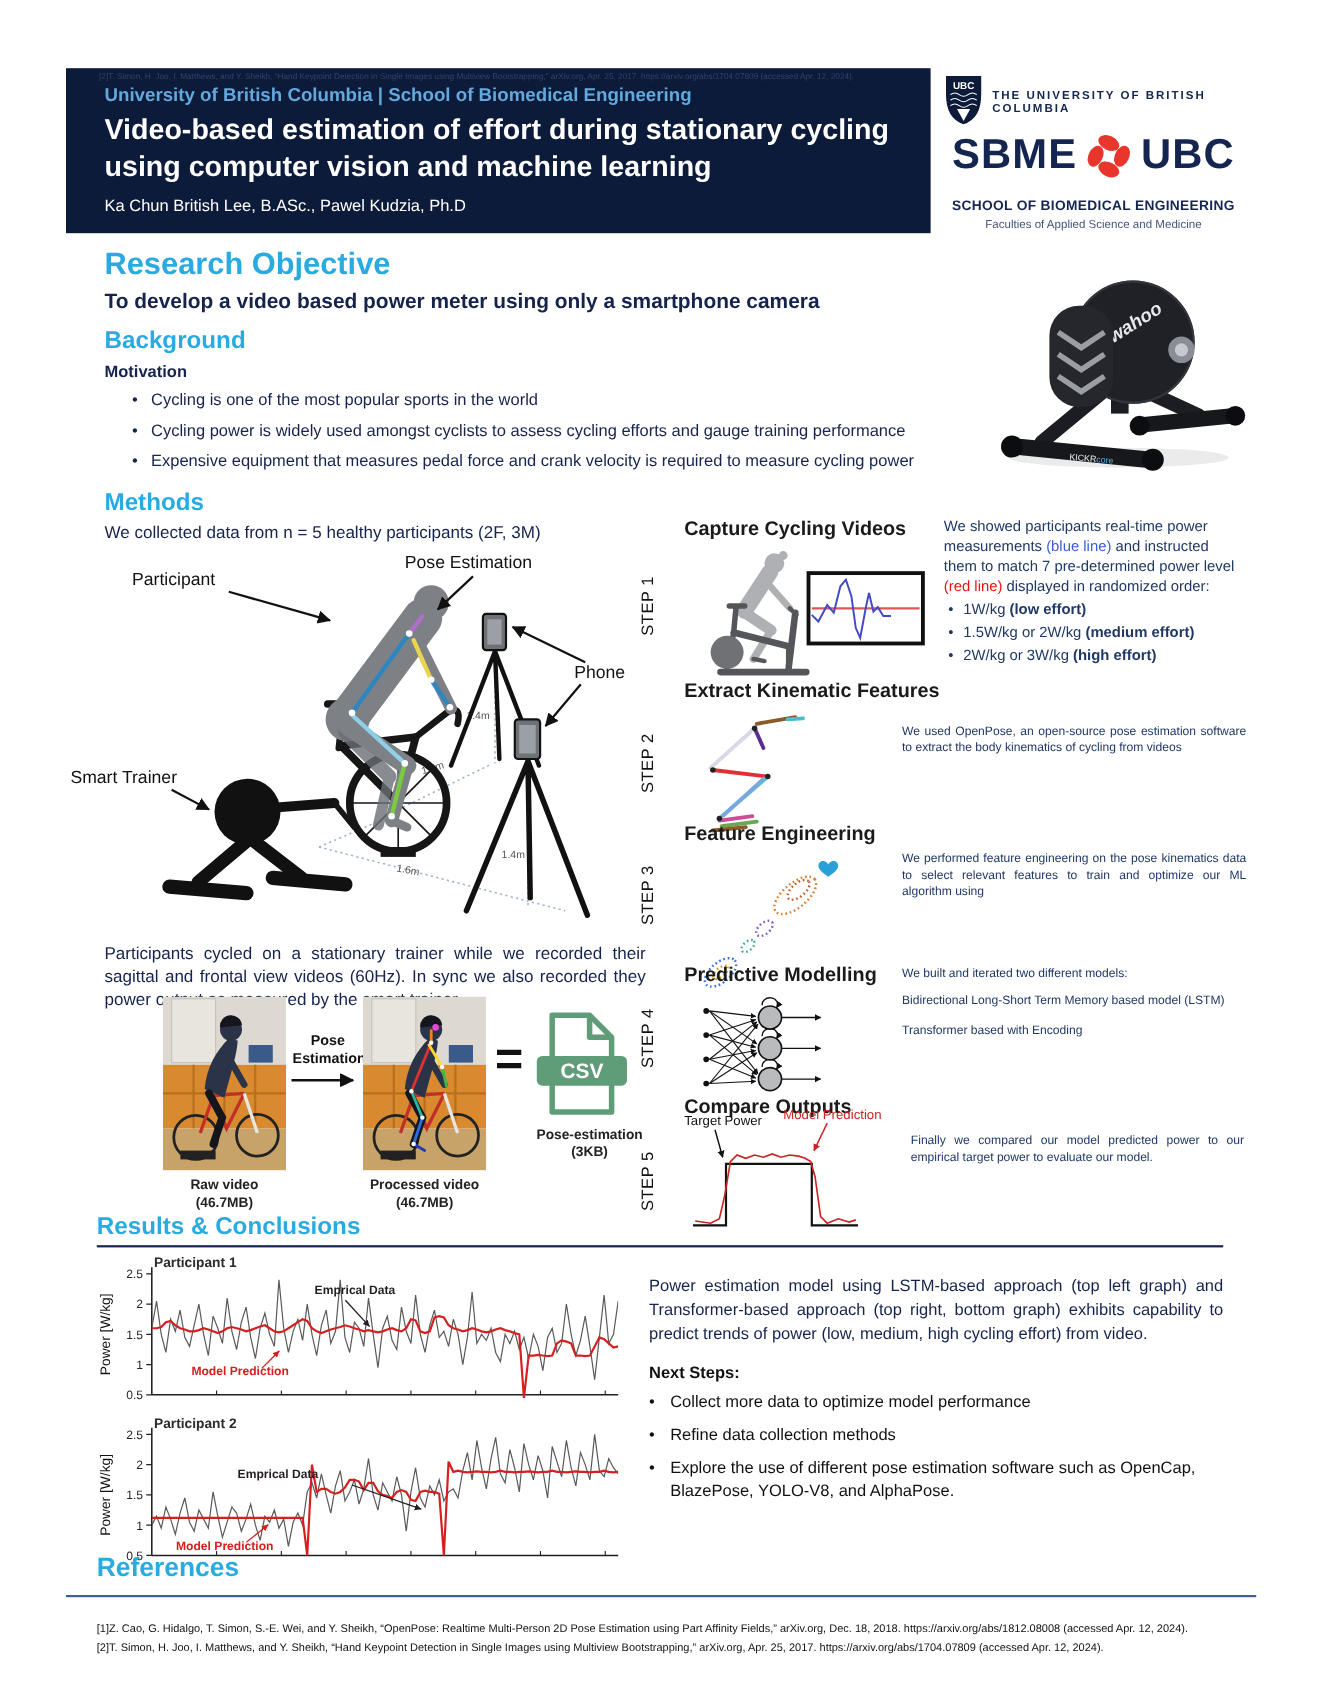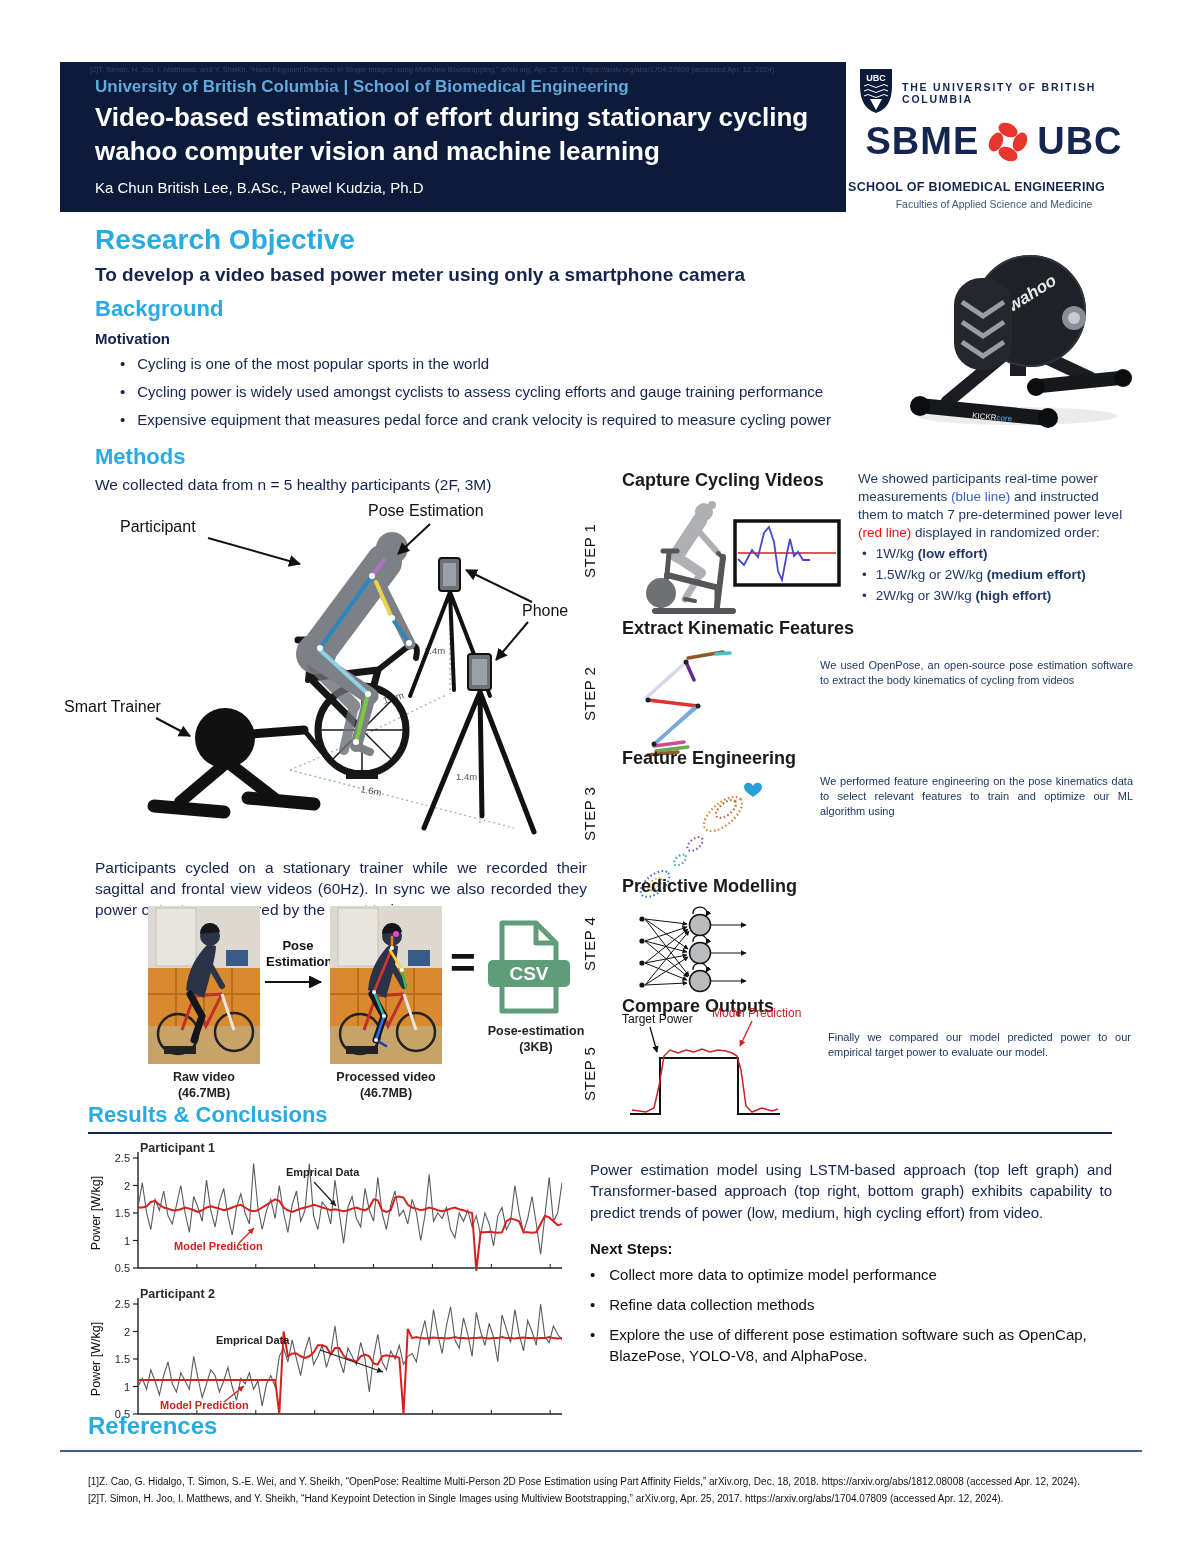--- a/index.html
+++ b/index.html
@@ -16,21 +16,21 @@
   .authors{position:absolute;left:35px;top:117px;color:#fff;font-size:15px;}
 
   
   .logo-panel{position:absolute;left:848px;top:62px;width:292px;height:150px;background:#fff;}
   .shield{position:absolute;left:10px;top:6px;}
   .wordmark{position:absolute;left:54px;top:19px;width:232px;font-size:10.5px;font-weight:bold;
     color:#14264f;letter-spacing:1.8px;}
   .sbme-row{position:absolute;left:0;top:58px;width:292px;display:flex;justify-content:center;
     align-items:center;gap:8px;}
   .sbme-word{font-size:38px;font-weight:bold;color:#14264f;letter-spacing:1px;}
-  .school{position:absolute;left:0;top:118px;width:292px;font-size:12.5px;
+  .school{position:absolute;left:0;top:118px;width:292px;text-align:center;font-size:12.5px;
     font-weight:bold;color:#14264f;letter-spacing:.3px;}
   .faculties{position:absolute;left:0;top:136px;width:292px;text-align:center;font-size:10.5px;color:#44557a;}
 
   
   .h-cyan{position:absolute;color:#29abe2;font-weight:bold;margin:0;}
   .ro-h{left:95px;top:224px;font-size:28px;}
   .ro-sub{position:absolute;left:95px;top:264px;font-size:19px;font-weight:bold;color:#15234d;}
   .bg-h{left:95px;top:296px;font-size:22px;}
   .motiv{position:absolute;left:95px;top:330px;font-size:15px;font-weight:bold;color:#15234d;}
   .ro-bullets{position:absolute;left:120px;top:355px;width:760px;}
@@ -85,21 +85,21 @@
   .refs div{margin-bottom:6px;}
 </style>
 </head>
 <body>
 
 <div class="poster">
 
   <header class="masthead">
     <div class="artifact">[2]T. Simon, H. Joo, I. Matthews, and Y. Sheikh, “Hand Keypoint Detection in Single Images using Multiview Bootstrapping,” arXiv.org, Apr. 25, 2017. https://arxiv.org/abs/1704.07809 (accessed Apr. 12, 2024).</div>
     <div class="affil">University of British Columbia | School of Biomedical Engineering</div>
-    <h1 class="m-title">Video-based estimation of effort during stationary cycling wahoo computer vision and machine learning</h1>
+    <h1 class="m-title">Video-based estimation of effort during stationary cycling using computer vision and machine learning</h1>
     <div class="authors">Ka Chun British Lee, B.ASc.,  Pawel Kudzia, Ph.D</div>
   </header>
 
   <div class="logo-panel">
     <svg class="shield" width="36" height="46" viewBox="0 0 36 46">
       <path d="M2,1 H34 V18 Q34,40 18,45 Q2,40 2,18 Z" fill="#0d1b3a"></path>
       <text x="18" y="13" text-anchor="middle" font-size="9" font-weight="bold" fill="#fff">UBC</text>
       <g stroke="#fff" stroke-width="1" fill="none">
         <path d="M6,18 q4,-3 8,0 t8,0 t8,0"></path>
           <path d="M6,23 q4,-3 8,0 t8,0 t8,0"></path>
@@ -487,20 +487,25 @@
       <line x1="79" y1="22" x2="114" y2="22"></line>
         <line x1="79" y1="50" x2="114" y2="50"></line>
         <line x1="79" y1="78" x2="114" y2="78"></line>
     </g>
     <g fill="#b9bbbd" stroke="#111" stroke-width="1.5">
       <circle cx="68" cy="22" r="10.5"></circle>
         <circle cx="68" cy="50" r="10.5"></circle>
         <circle cx="68" cy="78" r="10.5"></circle>
     </g>
   </svg>
+  <div class="step-text" style="left:820px;top:878px;width:316px;text-align:left">
+    <div>We built and iterated two different models:</div>
+    <div style="margin-top:10px"> Bidirectional Long-Short Term Memory based model (LSTM)</div>
+    <div style="margin-top:12px">Transformer based with Encoding</div>
+  </div>
 
   <h4 class="step-h" style="top:996px">Compare Outputs</h4>
   <svg class="step-icon" style="left:620px;top:1006px" width="205" height="115" viewBox="0 0 205 115">
     <defs>
       <marker id="kArr" markerWidth="7" markerHeight="7" refX="4.5" refY="2.5" orient="auto">
           <path d="M0,0 L5,2.5 L0,5 Z" fill="#111"></path>
         </marker>
       <marker id="rArr" markerWidth="7" markerHeight="7" refX="4.5" refY="2.5" orient="auto">
           <path d="M0,0 L5,2.5 L0,5 Z" fill="#c22"></path>
         </marker>

